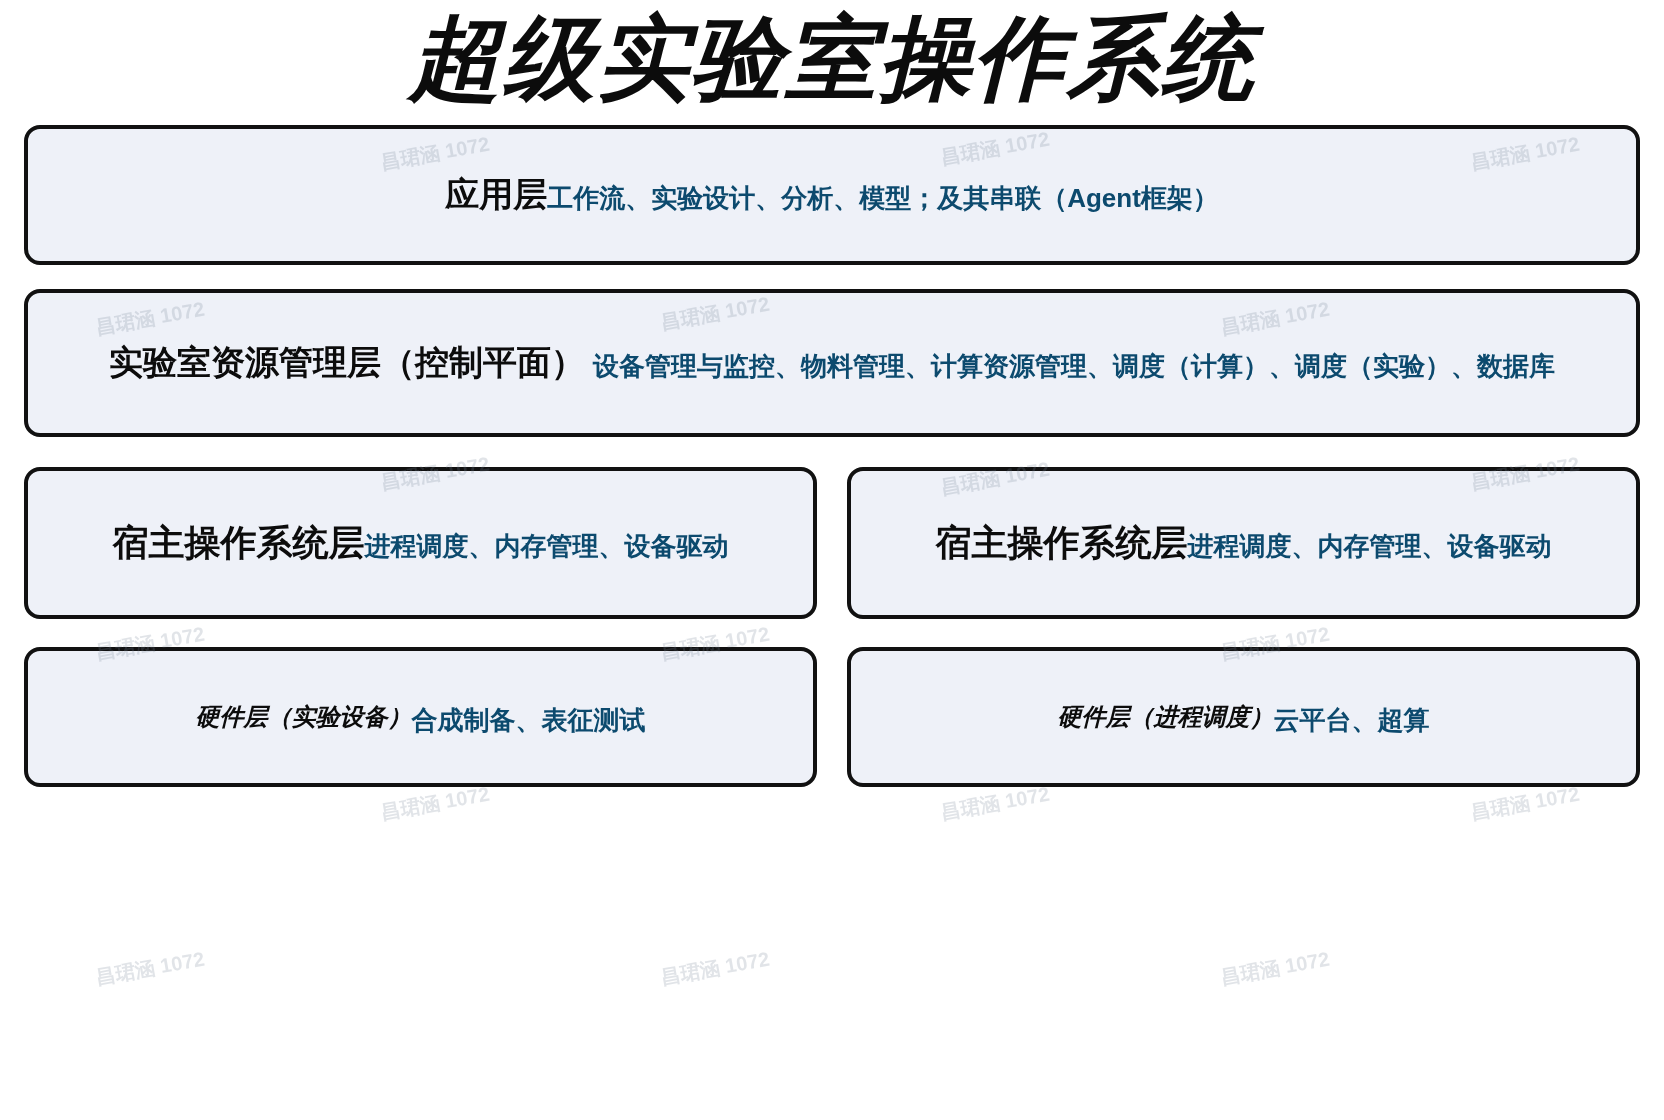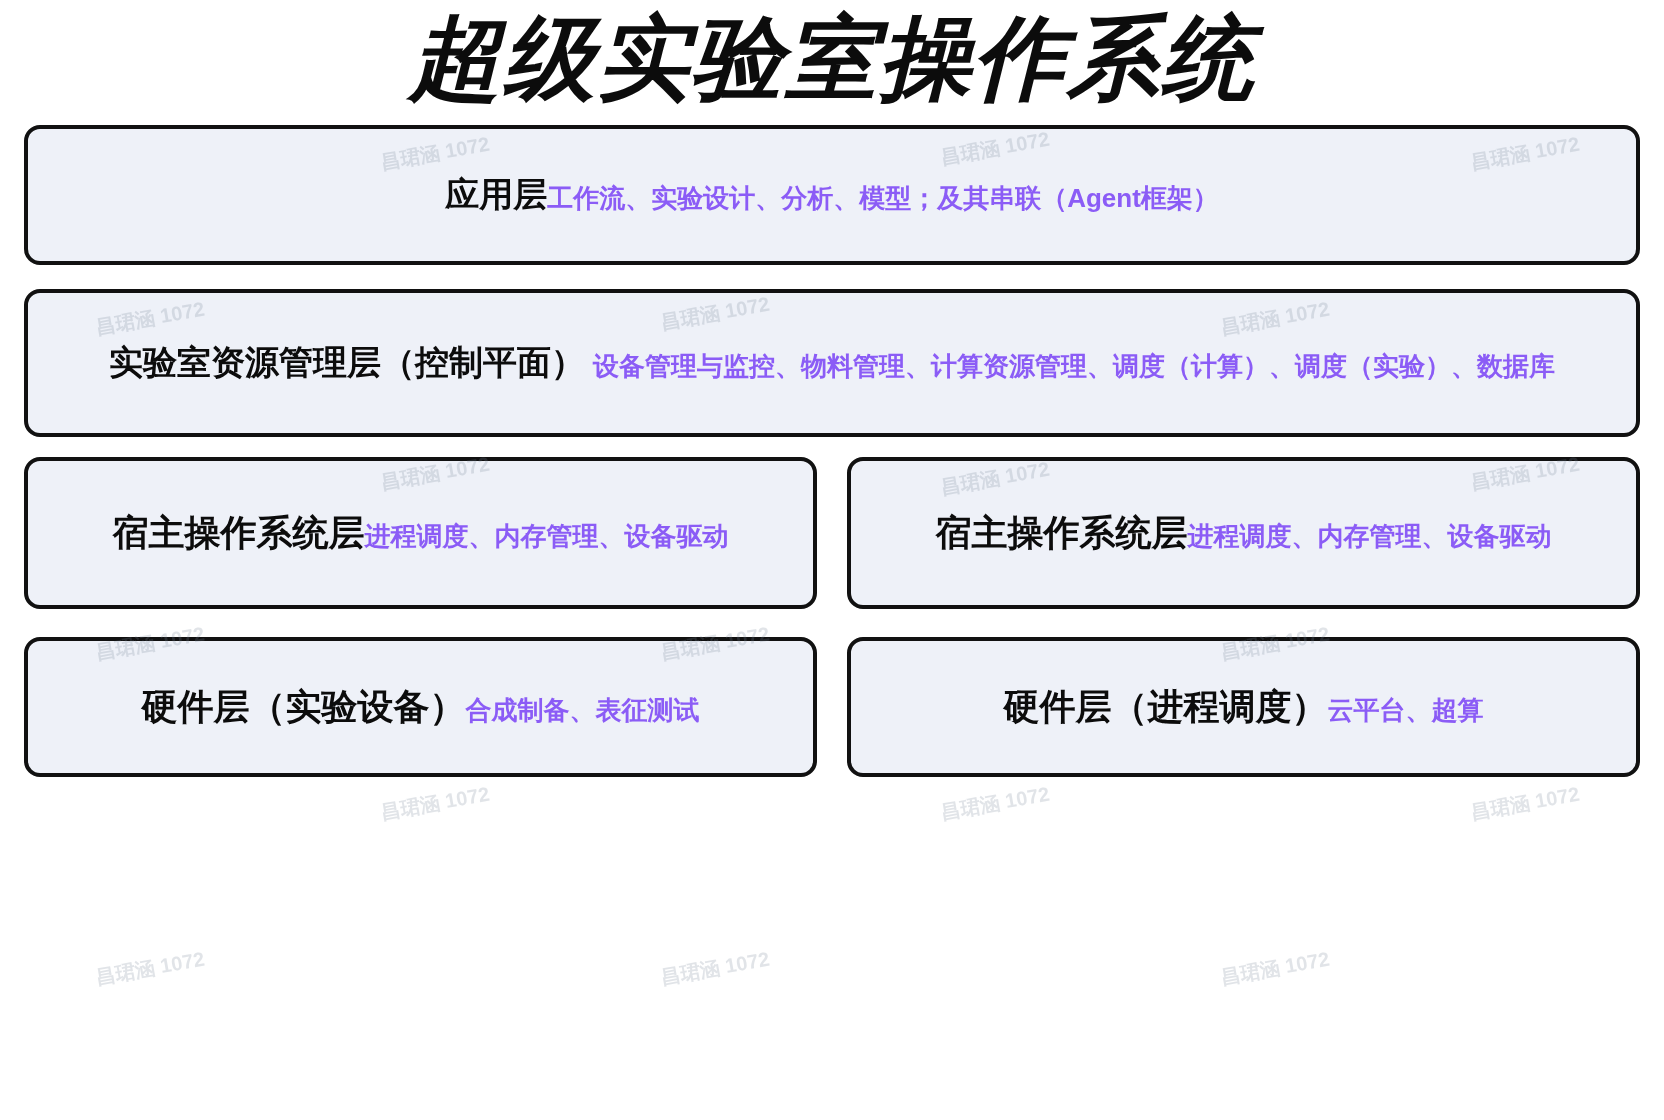--- a/index.html
+++ b/index.html
@@ -52,21 +52,21 @@
     font-size: 34px;
     font-weight: 800;
     line-height: 1.25;
     color: #0c0c0c;
   }
   .box .b-sub {
     font-size: 26px;
     font-weight: 700;
     line-height: 1.3;
     margin-top: 8px;
-    color: #8b5cf6;
+    color: #0c4a6e;
   }
   .box.single .b-title {
     font-size: 38px;
   }
 
   
   .row {
     display: flex;
     gap: 30px;
     margin-top: 18px;
@@ -75,26 +75,26 @@
     flex: 1 1 0;
     display: flex;
   }
   .row > .col > .box {
     width: 100%;
   }
 
   #app-layer-box { height: 140px; margin-top: 18px; }
   #resource-layer-box { height: 148px; margin-top: 24px; gap: 8px; }
   .row-hw-abstraction { margin-top: 26px; height: 148px; }
-  .row-host-os { margin-top: 20px; height: 152px; border-radius: 29px; }
+  .row-host-os { margin-top: 30px; height: 152px; border-radius: 29px; }
   .row-hardware { margin-top: 28px; height: 140px; }
 
   .row-hw-abstraction .box .b-title { font-size: 40px; }
   .row-host-os .box .b-title { font-size: 36px; }
-  .row-hardware .box .b-title { font-size: 36px; }
+  .row-hardware .box .b-title { font-size: 24px; font-style: italic; }
 
   
   .wm {
     position: absolute;
     color: rgba(120, 130, 150, 0.22);
     font-size: 20px;
     font-weight: 700;
     white-space: nowrap;
     pointer-events: none;
     transform: rotate(-10deg);

